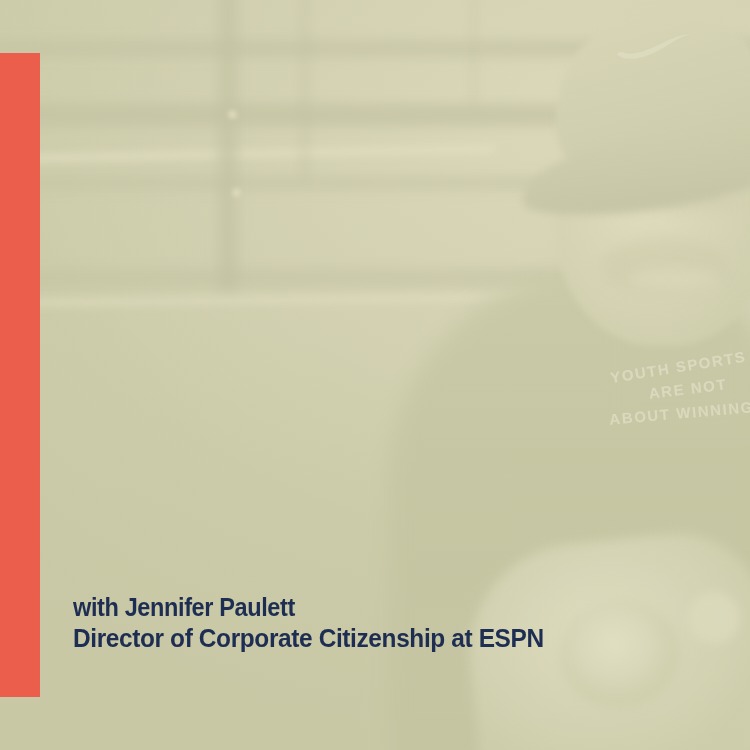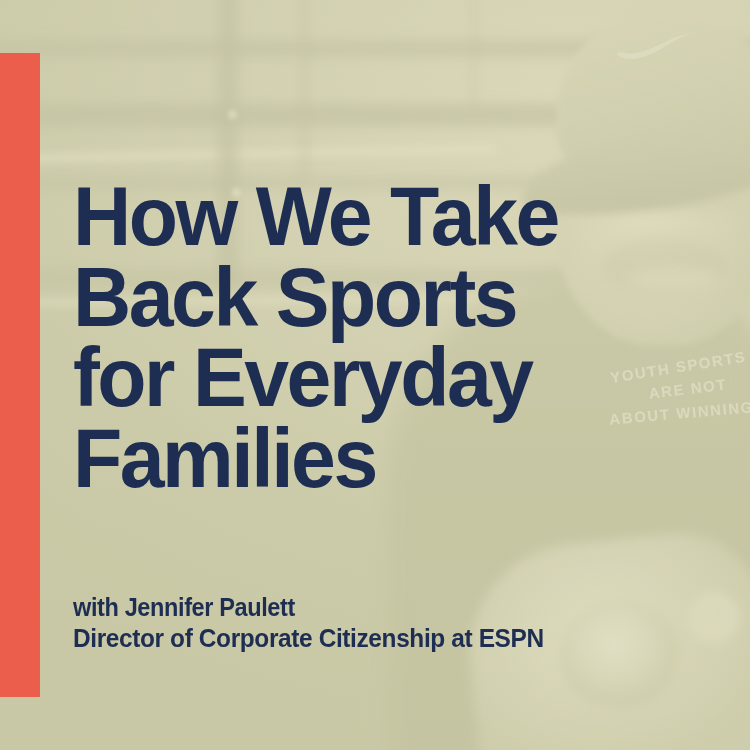--- a/index.html
+++ b/index.html
@@ -287,27 +287,19 @@
         <div class="l2">ARE NOT</div>
         <div class="l3">ABOUT WINNING</div>
       </div>
     </div>
 
     <div class="tint"></div>
   </div>
 
   <div class="accent-bar"></div>
 
-  <div class="text-block">
-    <h1 class="title">
-      <span class="tline">How We Take</span>
-      <span class="tline">Back Sports</span>
-      <span class="tline">for Everyday</span>
-      <span class="tline">Families</span>
-    </h1>
-  </div>
 
   <div class="subtitle">
     <span class="sline guest">with Jennifer Paulett</span>
     <span class="sline role">Director of Corporate Citizenship at ESPN</span>
   </div>
 
 </div>
 
 </body></html>

